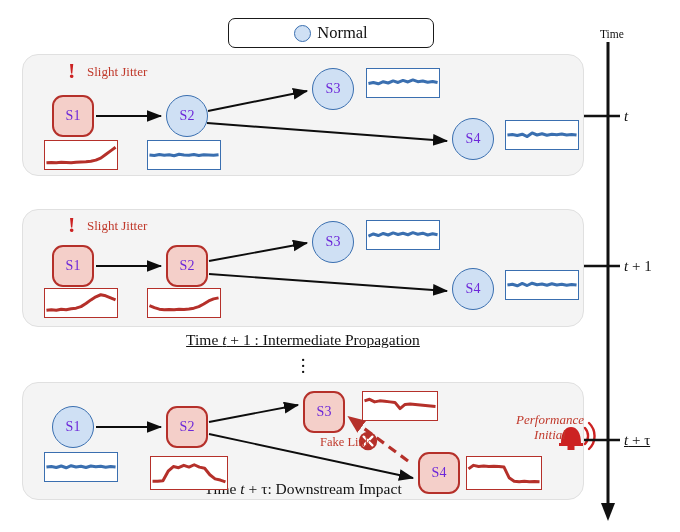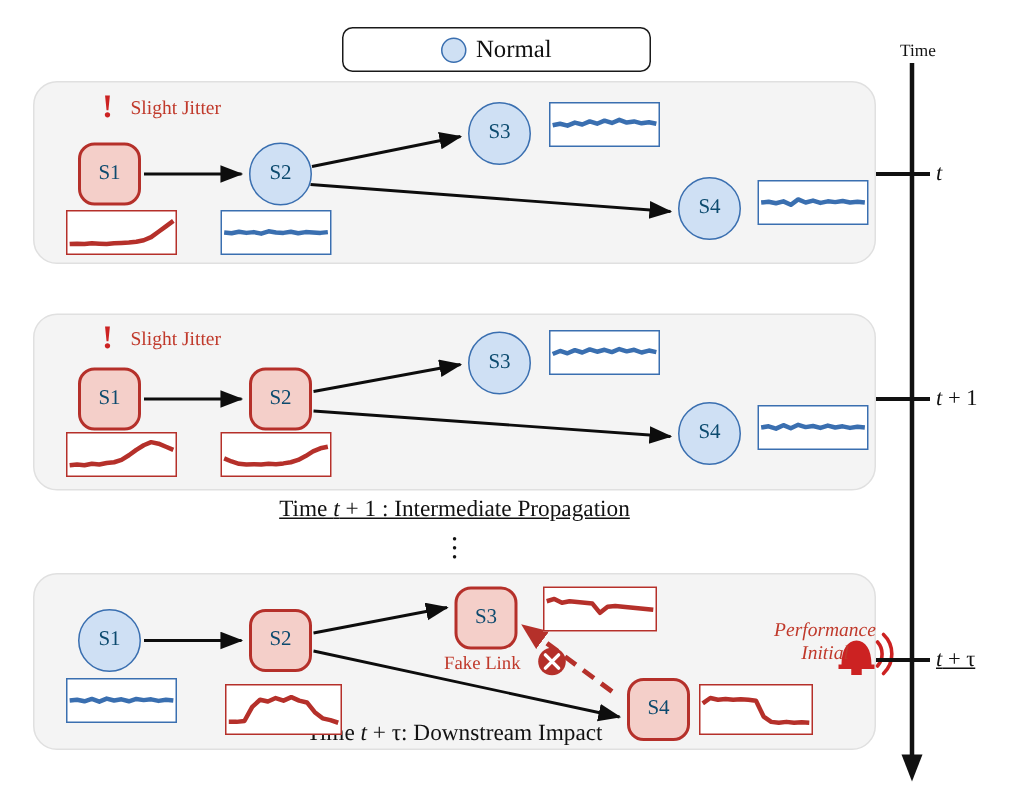--- a/index.html
+++ b/index.html
@@ -49,21 +49,21 @@
     box-sizing: border-box;
   }
   #panel-0 { left: 22px; top: 54px;  width: 562px; height: 122px; }
   #panel-1 { left: 22px; top: 209px; width: 562px; height: 118px; }
   #panel-2 { left: 22px; top: 382px; width: 562px; height: 118px; }
 
   
   .node {
     position: absolute;
     display: flex; align-items: center; justify-content: center;
-    font-size: 14px; color: #0c4a6e;
+    font-size: 14px; color: #6d28d9;
     box-sizing: border-box;
     z-index: 5;
   }
   .node.normal {
     width: 42px; height: 42px; border-radius: 50%;
     background: #cfe0f4; border: 1.6px solid #3a6fb0;
   }
   .node.abnormal {
     width: 42px; height: 42px; border-radius: 11px;
     background: #f4cfc9; border: 2px solid #b5302a;
@@ -105,20 +105,21 @@
     color: #cc2222;
     line-height: 1;
     z-index: 6;
   }
   .fake-link-label {
     position: absolute;
     font-size: 12.5px;
     color: #c0392b;
     white-space: nowrap;
     z-index: 6;
+    margin-left: 24px;
   }
   .perf-label {
     position: absolute;
     font-size: 13px;
     color: #c0392b;
     text-align: center;
     line-height: 1.15;
     white-space: nowrap;
     z-index: 6;
   }

